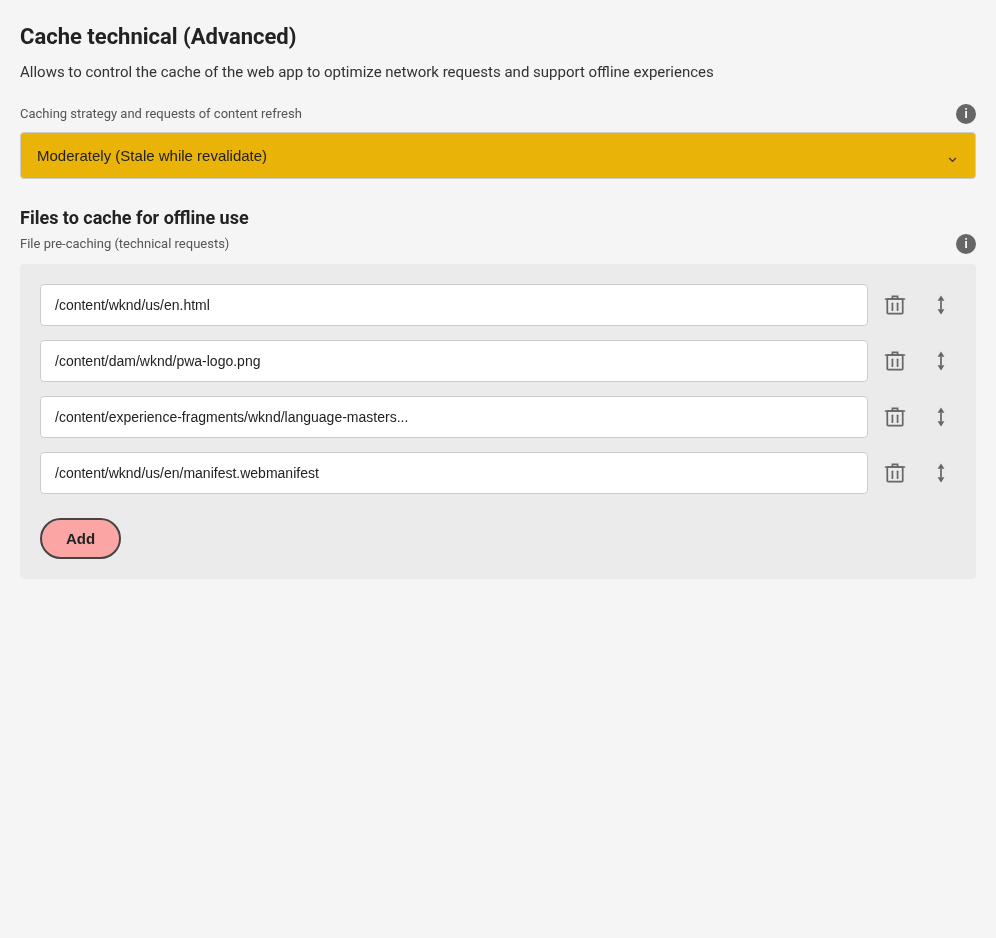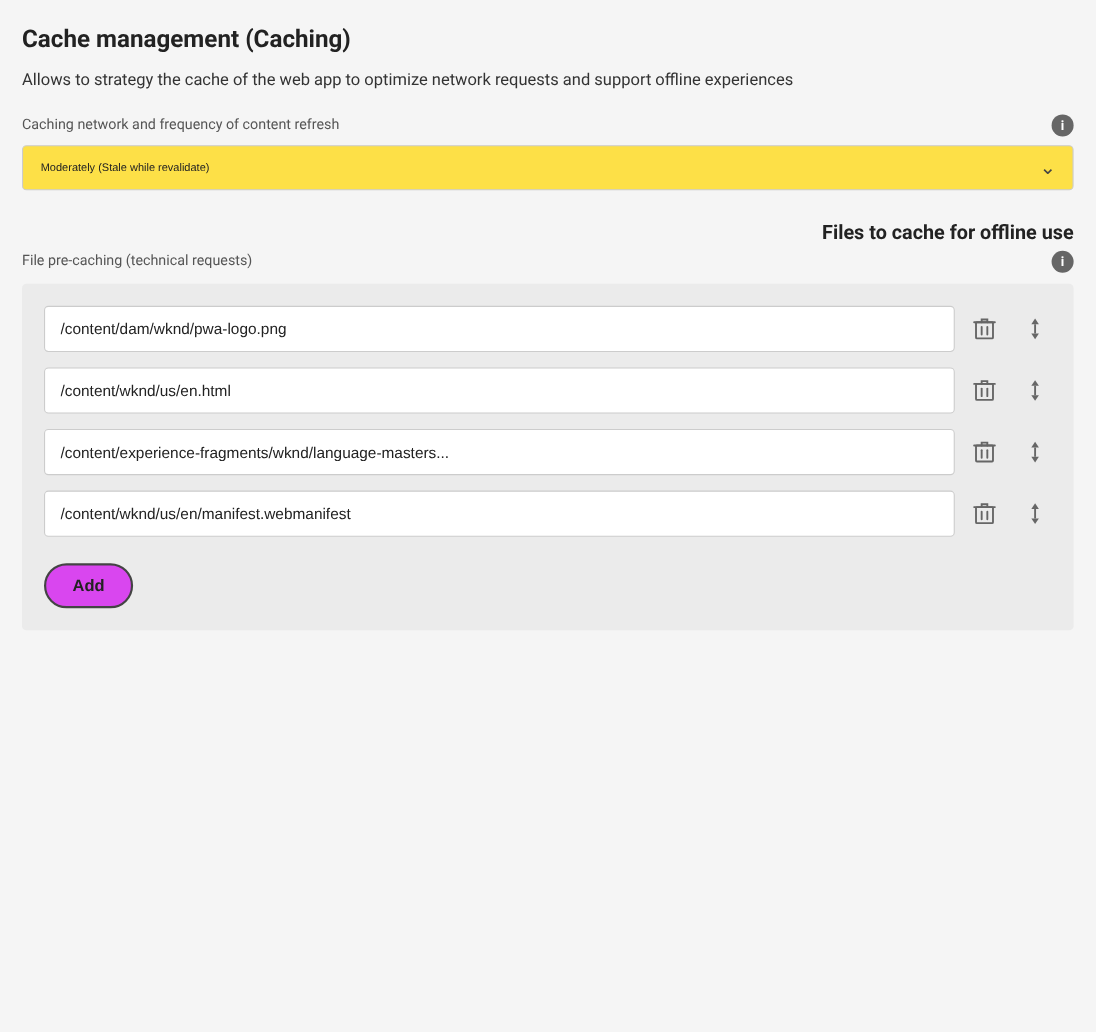--- a/index.html
+++ b/index.html
@@ -55,22 +55,22 @@
     }
 
     .dropdown-wrapper {
       position: relative;
       margin-bottom: 28px;
     }
 
     .dropdown {
       width: 100%;
       padding: 14px 16px;
-      font-size: 10px;
-      background: #fde047;
+      font-size: 15px;
+      background: #eab308;
       border: 1px solid #ccc;
       border-radius: 4px;
       appearance: none;
       cursor: pointer;
       color: #222;
     }
 
     .dropdown-arrow {
       position: absolute;
       right: 16px;
@@ -78,21 +78,20 @@
       transform: translateY(-50%);
       pointer-events: none;
       font-size: 18px;
       color: #444;
     }
 
     .section-title {
       font-size: 18px;
       font-weight: 700;
       margin-bottom: 6px;
-      text-align: right;
     }
 
     .files-section {
       background: #ebebeb;
       border-radius: 4px;
       padding: 20px;
       margin-top: 10px;
     }
 
     .file-row {
@@ -140,77 +139,77 @@
     .sort-icon svg {
       width: 22px;
       height: 24px;
     }
 
     .add-button {
       margin-top: 10px;
       padding: 10px 24px;
       font-size: 15px;
       font-weight: 600;
-      background: #d946ef;
+      background: #fca5a5;
       border: 2px solid #444;
       border-radius: 24px;
       cursor: pointer;
       color: #222;
     }
   </style>
 </head>
 <body>
 
-<h1 class="page-title">Cache management (Caching)</h1>
-
-<p class="description">Allows to strategy the cache of the web app to optimize network requests and support offline experiences</p>
+<h1 class="page-title">Cache technical (Advanced)</h1>
+
+<p class="description">Allows to control the cache of the web app to optimize network requests and support offline experiences</p>
 
 <div class="section-label">
-  <span>Caching network and frequency of content refresh</span>
+  <span>Caching strategy and requests of content refresh</span>
   <span class="info-icon">i</span>
 </div>
 
 <div class="dropdown-wrapper">
   <select class="dropdown">
   <option value="Moderately (Stale while revalidate)">Moderately (Stale while revalidate)</option><option value="Aggressively (Cache first)">Aggressively (Cache first)</option><option value="Lightly (Network first)">Lightly (Network first)</option><option value="Disabled">Disabled</option></select>
   <span class="dropdown-arrow">⌄</span>
 </div>
 
 <h2 class="section-title">Files to cache for offline use</h2>
 
 <div class="section-label">
   <span>File pre-caching (technical requests)</span>
   <span class="info-icon">i</span>
 </div>
 
 <div class="files-section" id="files-container">
   
 
   <div class="file-row">
+      <input type="text" class="file-input" value="/content/wknd/us/en.html" style="">
+      <div class="file-actions">
+        <button class="icon-btn trash-icon">
+          <svg viewBox="0 0 24 28" fill="none" xmlns="http://www.w3.org/2000/svg">
+      <rect x="3" y="7" width="18" height="17" rx="1" stroke="#666" stroke-width="2" fill="none"></rect>
+      <path d="M1 7h22" stroke="#666" stroke-width="2" stroke-linecap="round"></path>
+      <path d="M9 7V4h6v3" stroke="#666" stroke-width="2" stroke-linecap="round" fill="none"></path>
+      <line x1="9" y1="12" x2="9" y2="20" stroke="#666" stroke-width="2" stroke-linecap="round"></line>
+      <line x1="15" y1="12" x2="15" y2="20" stroke="#666" stroke-width="2" stroke-linecap="round"></line>
+    </svg>
+        </button>
+        <button class="icon-btn sort-icon">
+          <svg viewBox="0 0 24 28" fill="none" xmlns="http://www.w3.org/2000/svg">
+      <path d="M12 3 L8 9 L16 9 Z" fill="#666"></path>
+      <path d="M12 25 L8 19 L16 19 Z" fill="#666"></path>
+      <line x1="12" y1="9" x2="12" y2="19" stroke="#666" stroke-width="2"></line>
+    </svg>
+        </button>
+      </div>
+    </div><div class="file-row">
       <input type="text" class="file-input" value="/content/dam/wknd/pwa-logo.png" style="">
-      <div class="file-actions">
-        <button class="icon-btn trash-icon">
-          <svg viewBox="0 0 24 28" fill="none" xmlns="http://www.w3.org/2000/svg">
-      <rect x="3" y="7" width="18" height="17" rx="1" stroke="#666" stroke-width="2" fill="none"></rect>
-      <path d="M1 7h22" stroke="#666" stroke-width="2" stroke-linecap="round"></path>
-      <path d="M9 7V4h6v3" stroke="#666" stroke-width="2" stroke-linecap="round" fill="none"></path>
-      <line x1="9" y1="12" x2="9" y2="20" stroke="#666" stroke-width="2" stroke-linecap="round"></line>
-      <line x1="15" y1="12" x2="15" y2="20" stroke="#666" stroke-width="2" stroke-linecap="round"></line>
-    </svg>
-        </button>
-        <button class="icon-btn sort-icon">
-          <svg viewBox="0 0 24 28" fill="none" xmlns="http://www.w3.org/2000/svg">
-      <path d="M12 3 L8 9 L16 9 Z" fill="#666"></path>
-      <path d="M12 25 L8 19 L16 19 Z" fill="#666"></path>
-      <line x1="12" y1="9" x2="12" y2="19" stroke="#666" stroke-width="2"></line>
-    </svg>
-        </button>
-      </div>
-    </div><div class="file-row">
-      <input type="text" class="file-input" value="/content/wknd/us/en.html" style="">
       <div class="file-actions">
         <button class="icon-btn trash-icon">
           <svg viewBox="0 0 24 28" fill="none" xmlns="http://www.w3.org/2000/svg">
       <rect x="3" y="7" width="18" height="17" rx="1" stroke="#666" stroke-width="2" fill="none"></rect>
       <path d="M1 7h22" stroke="#666" stroke-width="2" stroke-linecap="round"></path>
       <path d="M9 7V4h6v3" stroke="#666" stroke-width="2" stroke-linecap="round" fill="none"></path>
       <line x1="9" y1="12" x2="9" y2="20" stroke="#666" stroke-width="2" stroke-linecap="round"></line>
       <line x1="15" y1="12" x2="15" y2="20" stroke="#666" stroke-width="2" stroke-linecap="round"></line>
     </svg>
         </button>

